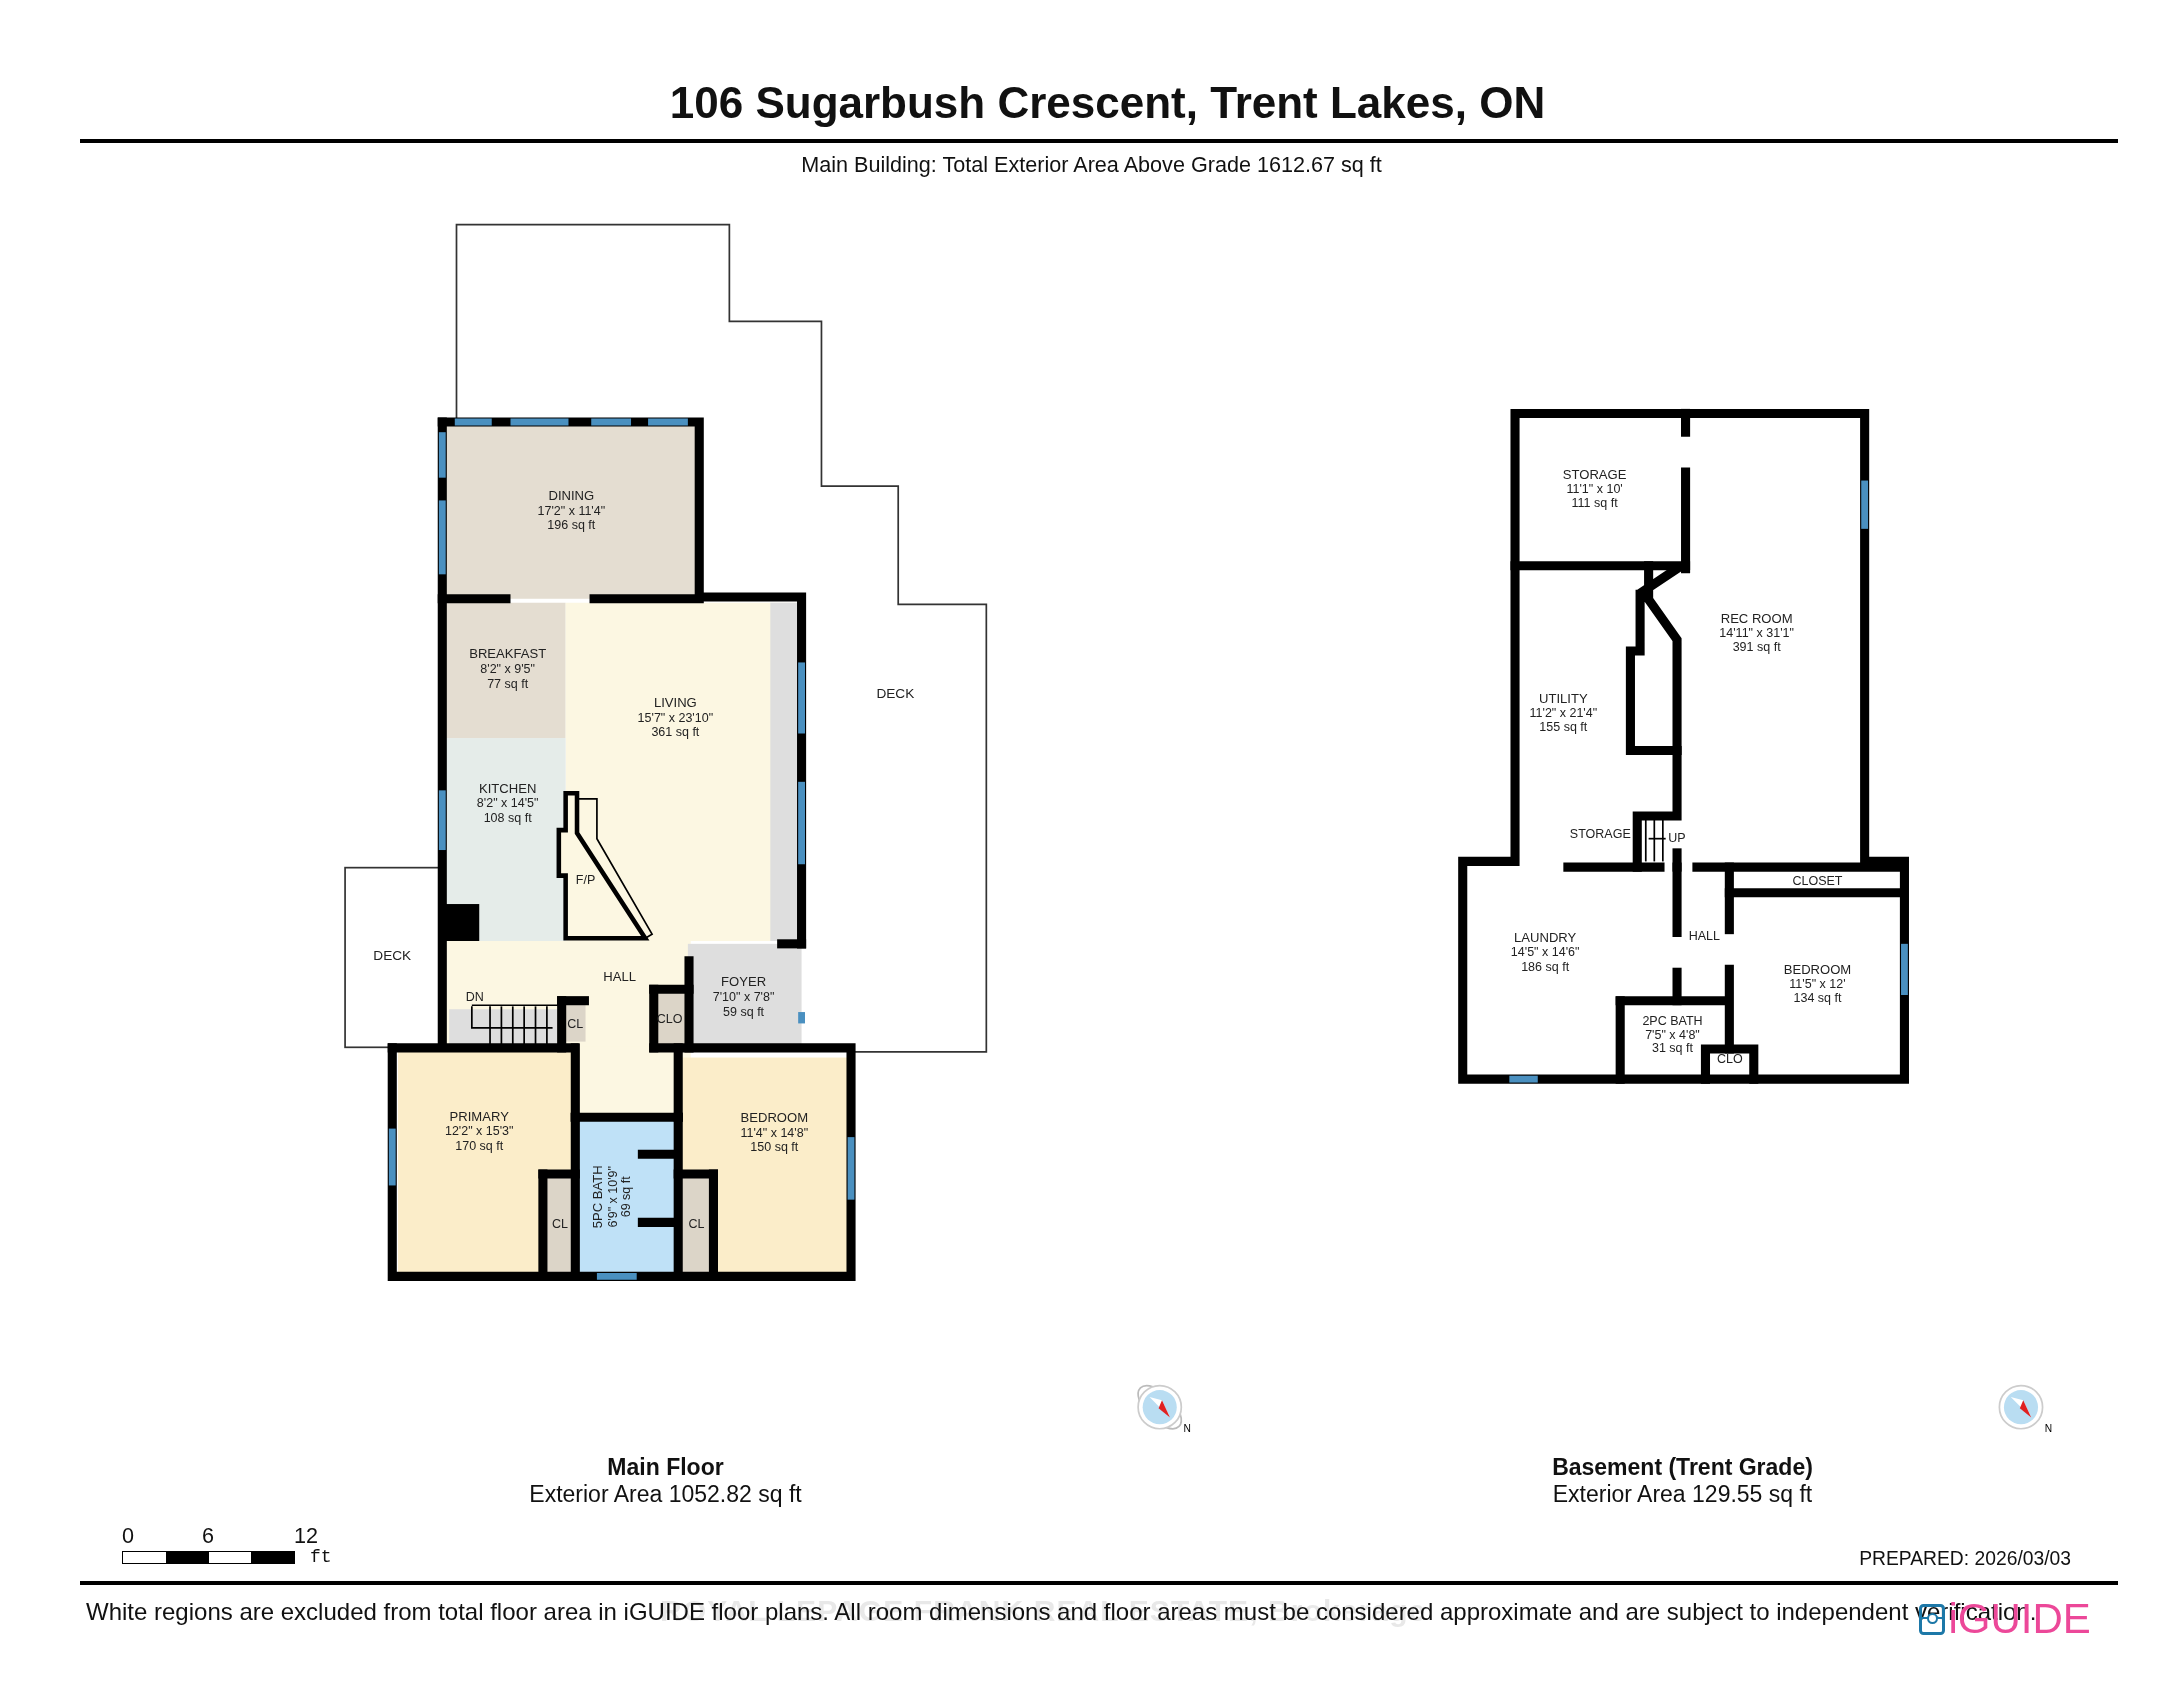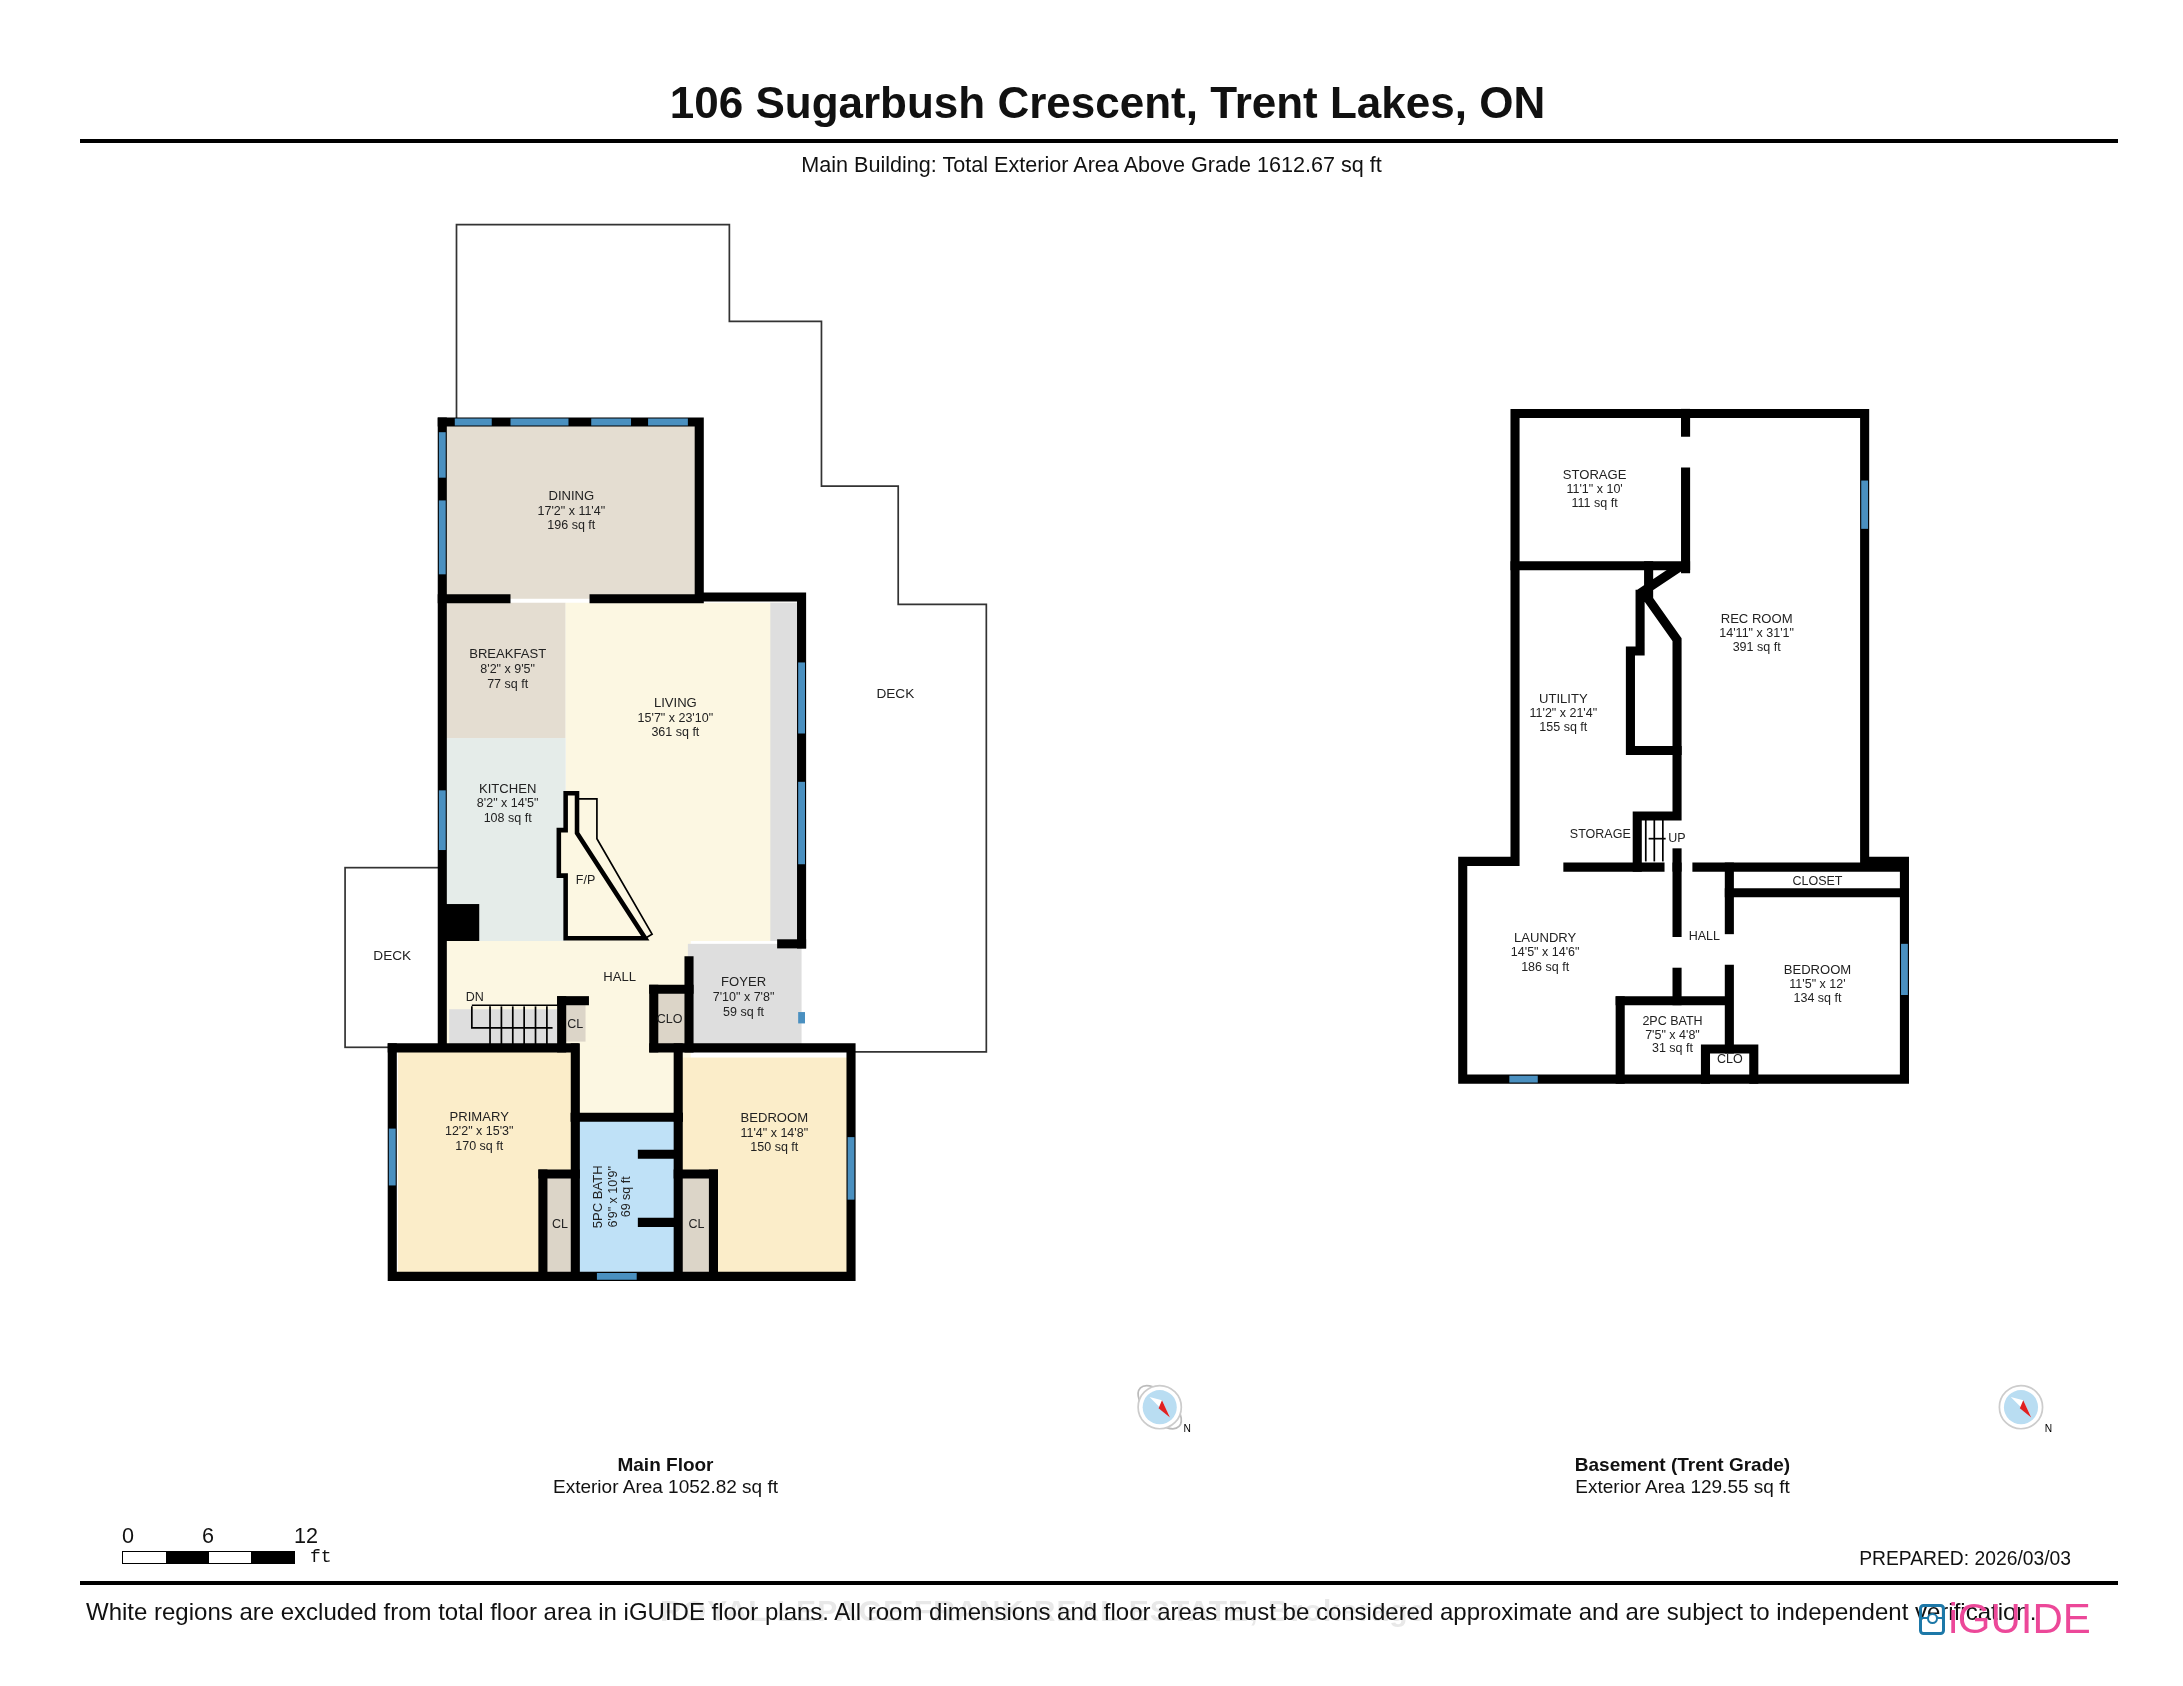--- a/index.html
+++ b/index.html
@@ -5,21 +5,21 @@
   html,body{margin:0;padding:0;background:#fff;}
   body{width:2183px;height:1687px;position:relative;overflow:hidden;font-family:"Liberation Sans",sans-serif;color:#111;}
   .abs{position:absolute;}
   #title{left:0;width:2183px;top:78px;text-align:center;font-size:44px;font-weight:bold;letter-spacing:0px;padding-left:16px;}
   .rule{left:80px;width:2038px;height:4px;background:#000;}
   #subtitle{left:0;width:2183px;top:152px;text-align:center;font-size:21.6px;}
   svg#plan{left:0;top:0;}
   .rlabel{font-family:"Liberation Sans",sans-serif;font-size:22px;fill:#222;text-anchor:middle;}
   .rname{font-size:23px;}
   .deck{font-size:24px;}
-  .floor-cap{text-align:center;font-size:19px;}
+  .floor-cap{text-align:center;font-size:23px;}
   .floor-cap .fname{font-weight:bold;}
   #scale{left:122px;top:1523px;}
   #scale .nums{position:relative;height:25px;font-size:21.6px;}
   #scale .nums span{position:absolute;top:0;}
   #scale .bar{display:flex;margin-top:3.4px;border:1.1px solid #000;width:171px;height:10.2px;}
   #scale .bar div{flex:1;}
   #scale .unit{position:absolute;left:188px;top:24px;font-size:18px;font-family:Liberation Mono, monospace;}
   #prepared{right:112px;top:1548px;font-size:19.3px;}
   #disclaimer{left:86px;top:1598px;font-size:24px;}
   #watermark{left:660px;top:1594px;font-size:30px;font-weight:bold;color:rgba(150,150,150,0.22);letter-spacing:1.1px;text-align:center;}

